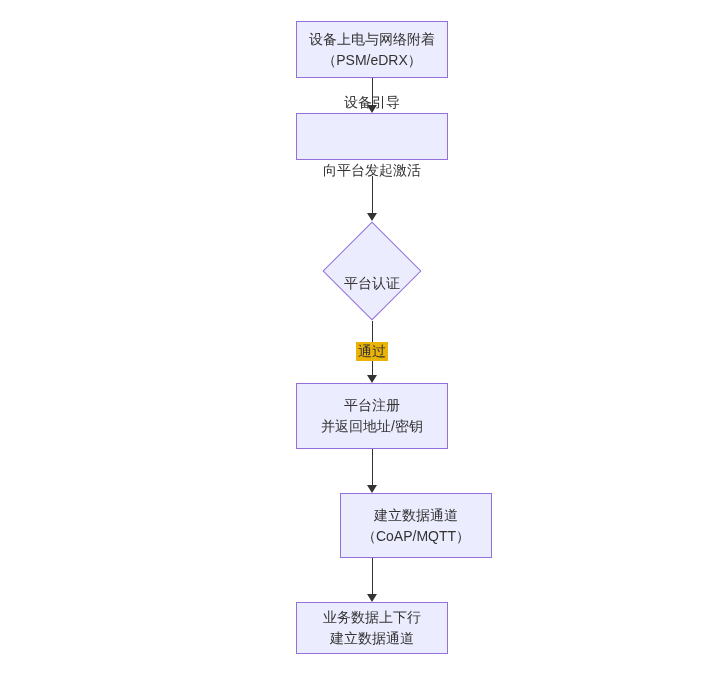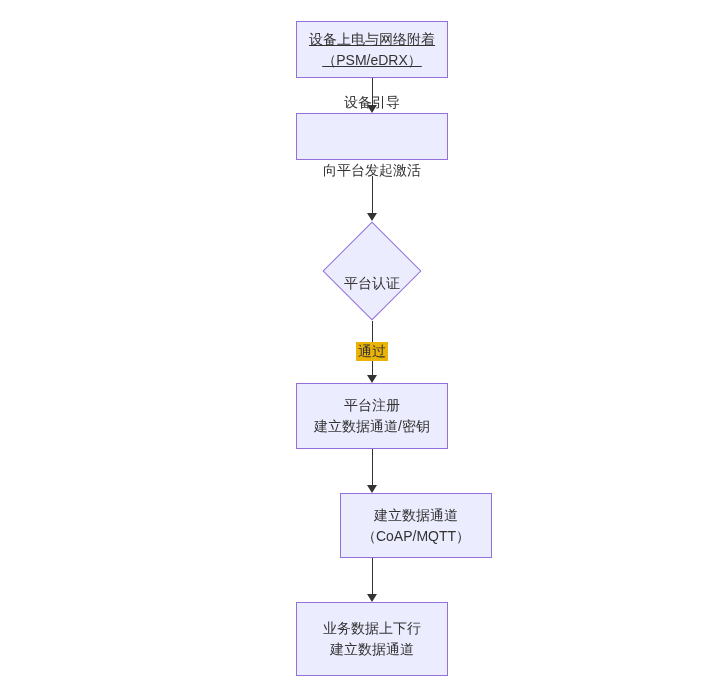--- a/index.html
+++ b/index.html
@@ -41,21 +41,21 @@
     position:absolute; left:372px; top:342px; transform:translateX(-50%);
     background:#eab308; font-size:14px; line-height:19px; padding:0 2px;
     color:#333333; white-space:nowrap;
   }
 </style>
 </head>
 <body>
 
 <div class="canvas">
 
-  <div class="node-rect" style="top:21px; height:57px;text-decoration:underline;">
+  <div class="node-rect" style="top:21px; height:57px;">
     <span class="node-line">设备上电与网络附着</span>
     <span class="node-line">（PSM/eDRX）</span>
   </div>
 
   <div class="edge" style="top:78px; height:35px;">
     <div class="line"></div>
     <div class="head"></div>
   </div>
 
   <div class="node-rect" style="top:113px; height:47px;gap:47px;">
@@ -72,36 +72,36 @@
   <div class="diamond-label">平台认证</div>
 
   <div class="edge" style="top:321px; height:62px;">
     <div class="line"></div>
     <div class="head"></div>
   </div>
   <div class="edge-label">通过</div>
 
   <div class="node-rect" style="top:383px; height:66px;">
     <span class="node-line">平台注册</span>
-    <span class="node-line">建立数据通道/密钥</span>
+    <span class="node-line">并返回地址/密钥</span>
   </div>
 
   <div class="edge" style="top:449px; height:44px;">
     <div class="line"></div>
     <div class="head"></div>
   </div>
 
   <div class="node-rect" style="top:493px; height:65px;margin-left:44px;">
     <span class="node-line">建立数据通道</span>
     <span class="node-line">（CoAP/MQTT）</span>
   </div>
 
   <div class="edge" style="top:558px; height:44px;">
     <div class="line"></div>
     <div class="head"></div>
   </div>
 
-  <div class="node-rect" style="top:602px; height:74px;">
+  <div class="node-rect" style="top:602px; height:52px;">
     <span class="node-line">业务数据上下行</span>
     <span class="node-line">建立数据通道</span>
   </div>
 
 </div>
 
 </body></html>

